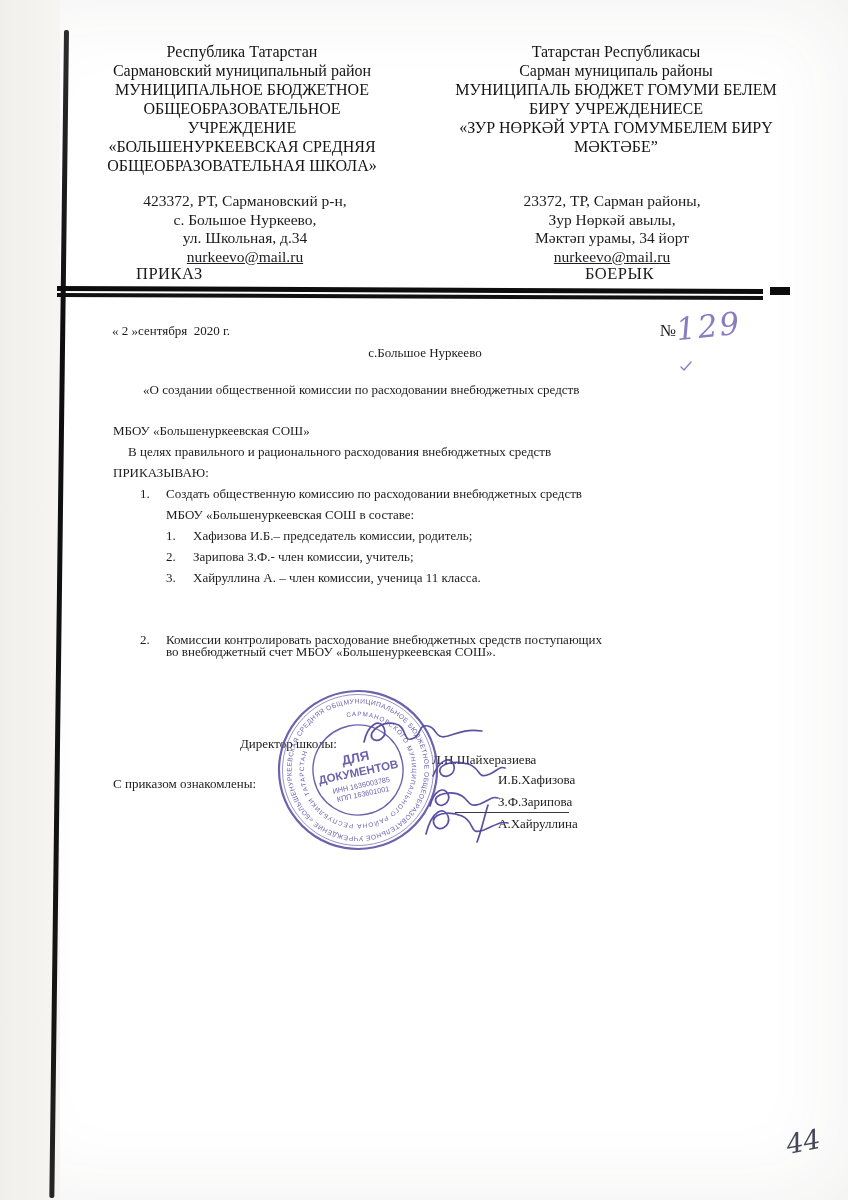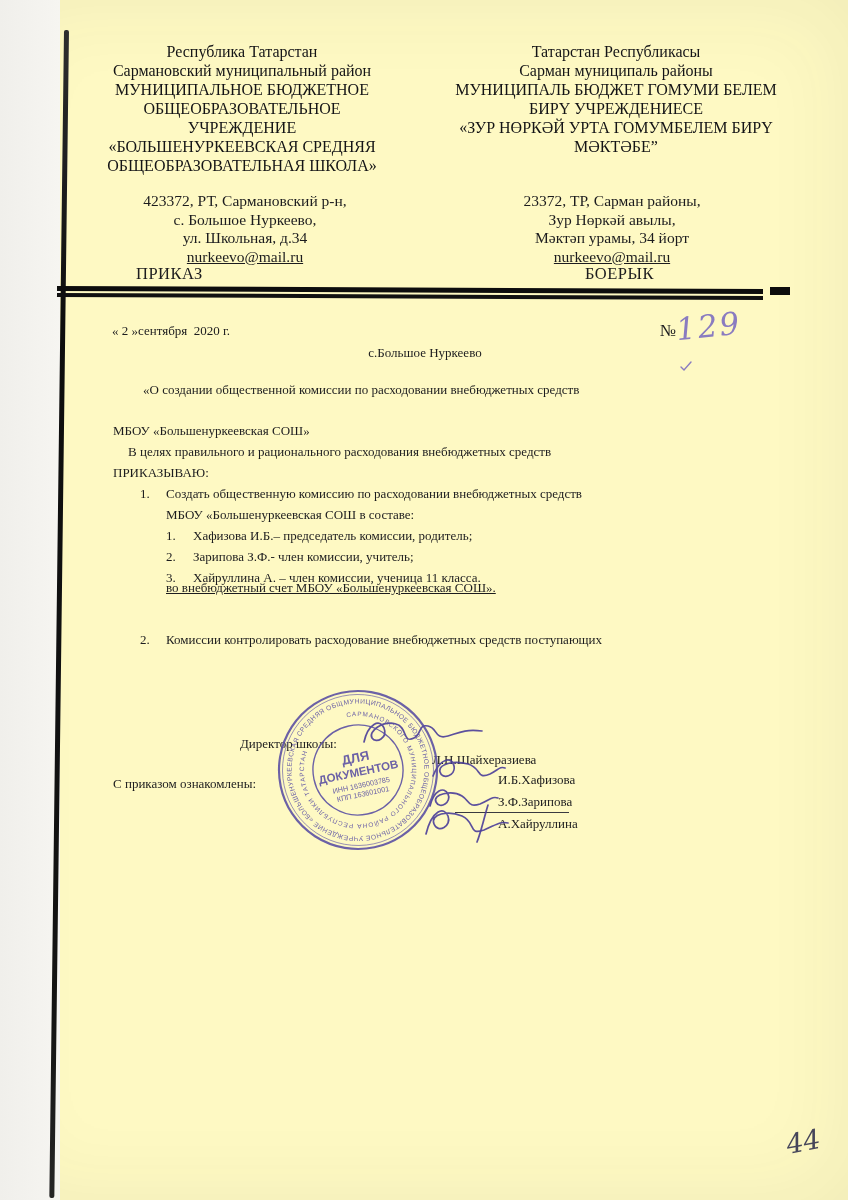--- a/index.html
+++ b/index.html
@@ -1,19 +1,19 @@
 <!DOCTYPE html>
 <html lang="ru"><head>
 <meta charset="utf-8">
 <style>
   * { margin:0; padding:0; box-sizing:border-box; }
   html,body { background:#e9e8e4; }
   .canvas {
     position:relative; width:848px; height:1200px; margin:0 auto;
-    background:#fef9c3; overflow:hidden;
+    background:#ffffff; overflow:hidden;
     font-family:"Liberation Serif","DejaVu Serif",serif; color:#1c1c1e;
     box-shadow: inset 0 0 90px rgba(60,55,40,.07);
   }
   .scan-strip { position:absolute; left:0; top:0; width:60px; height:1200px;
     background:linear-gradient(to right,#f0efeb,#f6f5f1); }
   .scan-edge { position:absolute; left:64px; top:30px; width:5px; height:1168px;
     background:linear-gradient(to bottom,#2e2e2e,#0d0d0d 25%,#141414 85%,#262626);
     transform-origin:top left; transform:rotate(0.72deg); border-radius:2px; }
   .line { position:absolute; font-size:13px; white-space:pre; }
   .pre { white-space:pre-line; }
@@ -103,21 +103,21 @@
   <div class="line" style="left:113px; top:465px;">ПРИКАЗЫВАЮ:</div>
 
   <div class="line" style="left:140px; top:486px;"><span class="numcol">1.</span><span>Создать общественную комиссию по расходовании внебюджетных средств</span></div>
   <div class="line" style="left:166px; top:507px;">МБОУ «Большенуркеевская СОШ в составе:</div>
 
   <div class="line" style="left:166px; top:528px;"><span class="numcol2">1.</span><span>Хафизова И.Б.– председатель комиссии, родитель;</span></div>
   <div class="line" style="left:166px; top:549px;"><span class="numcol2">2.</span><span>Зарипова З.Ф.- член комиссии, учитель;</span></div>
   <div class="line" style="left:166px; top:570px;"><span class="numcol2">3.</span><span>Хайруллина А. – член комиссии, ученица 11 класса.</span></div>
 
   <div class="line" style="left:140px; top:591px;margin-top:41px;"><span class="numcol">2.</span><span>Комиссии контролировать расходование внебюджетных средств поступающих</span></div>
-  <div class="line" style="left:166px; top:580px;text-decoration:underline;">во внебюджетный счет МБОУ «Большенуркеевская СОШ».</div>
+  <div class="line" style="left:166px; top:644px;">во внебюджетный счет МБОУ «Большенуркеевская СОШ».</div>
 
   <div class="line" style="left:240px; top:736px;">Директор школы:</div>
   <div class="line" style="left:432px; top:736px;margin-top:16px;">Л.Н.Шайхеразиева</div>
   <div class="line" style="left:113px; top:776px;">С приказом ознакомлены:</div>
   <div class="line" style="left:498px; top:772px;">И.Б.Хафизова</div>
   <div class="line" style="left:498px; top:794px;">З.Ф.Зарипова</div>
   <div class="line" style="left:498px; top:816px;">А.Хайруллина</div>
   <div class="sig-underline"></div>
 
   <svg class="sig-svg" style="left:358px; top:710px;" width="130" height="46" viewBox="0 0 130 46">

